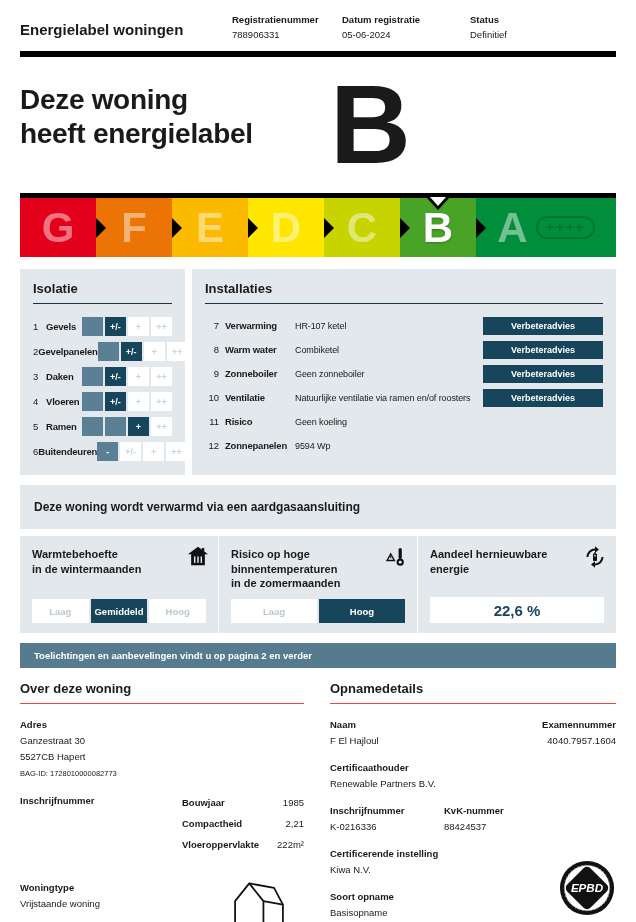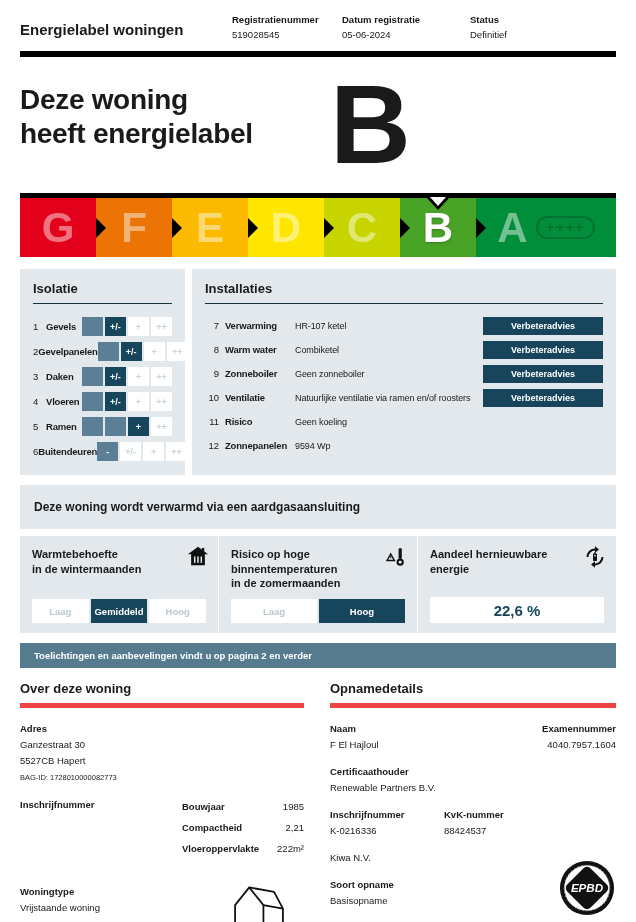--- a/index.html
+++ b/index.html
@@ -81,21 +81,21 @@
   .value-box { position: absolute; left: 12px; right: 12px; bottom: 10px; height: 26px; background: #fff;
       display: flex; align-items: center; justify-content: center; font-size: 15px; font-weight: bold; color: #17465c; }
 
   
   .note { background: #567b8e; color: #fff; margin-top: 10px; padding: 7px 14px; font-size: 9.5px; font-weight: bold; }
 
   
   .bottom { display: flex; gap: 26px; margin-top: 13px; }
   .bcol-l { width: 284px; }
   .bcol-r { flex: 1; position: relative; }
-  .bhead { font-size: 13px; font-weight: bold; padding-bottom: 7px; border-bottom: 5px solid #ef4444; margin-bottom: 13px; }
+  .bhead { font-size: 13px; font-weight: bold; padding-bottom: 7px; border-bottom: 1px solid #ef4444; margin-bottom: 13px; }
   .fgroup { margin-bottom: 11px; }
   .flabel { font-size: 9.5px; font-weight: bold; line-height: 16px; }
   .fvalue { font-size: 9.5px; line-height: 16px; }
   .bag { font-size: 7.5px; margin-top: 4px; }
   .detail-row { display: flex; margin-top: 17px; }
   .detail-label { flex: 1; font-size: 9.5px; font-weight: bold; }
   .facts { width: 122px; }
   .fact { display: flex; justify-content: space-between; font-size: 9.5px; line-height: 16px; margin-bottom: 5px; }
   .fact .fl { font-weight: bold; }
   .wtype-row { display: flex; margin-top: 22px; align-items: flex-start; }
@@ -108,21 +108,21 @@
 </style>
 </head>
 <body>
 
 <div class="page">
 
   <div class="hdr">
     <div class="hdr-title">Energielabel woningen</div>
     <div class="hdr-field hf1">
       <div class="lbl">Registratienummer</div>
-      <div>519028545</div>
+      <div>788906331</div>
     </div>
     <div class="hdr-field hf2">
       <div class="lbl">Datum registratie</div>
       <div>05-06-2024</div>
     </div>
     <div class="hdr-field hf4">
       <div class="lbl">Status</div>
       <div>Definitief</div>
     </div>
   </div>
@@ -398,20 +398,21 @@
         <div class="col2">
           <div class="flabel">Inschrijfnummer</div>
           <div class="fvalue">K-0216336</div>
         </div>
         <div>
           <div class="flabel">KvK-nummer</div>
           <div class="fvalue">88424537</div>
         </div>
       </div>
       <div class="fgroup">
+        <div class="flabel">Certificerende instelling</div>
         <div class="fvalue">Kiwa N.V.</div>
       </div>
       <div class="fgroup">
         <div class="flabel">Soort opname</div>
         <div class="fvalue">Basisopname</div>
       </div>
       <span class="seal">
         <svg width="58" height="58" viewBox="0 0 60 60">
             <circle cx="30" cy="30" r="28" fill="#111"></circle>
             <circle cx="30" cy="30" r="23.5" fill="#fff"></circle>

